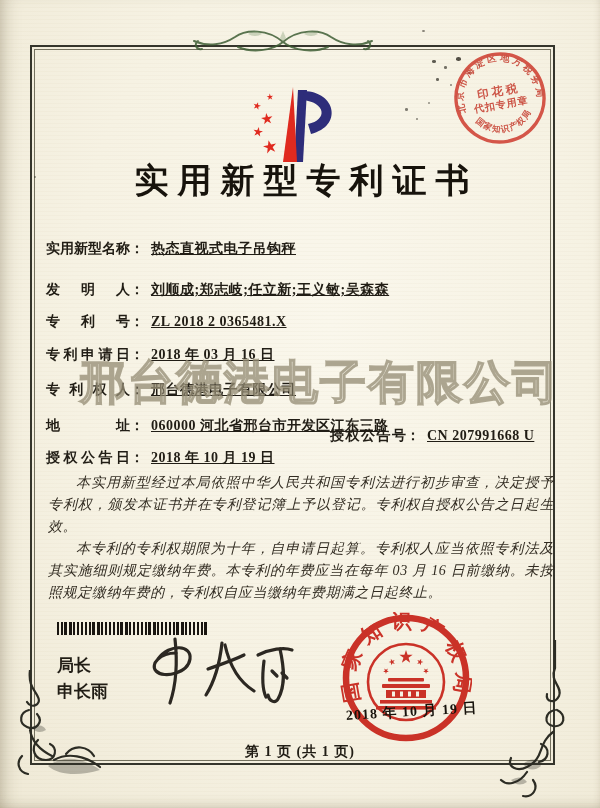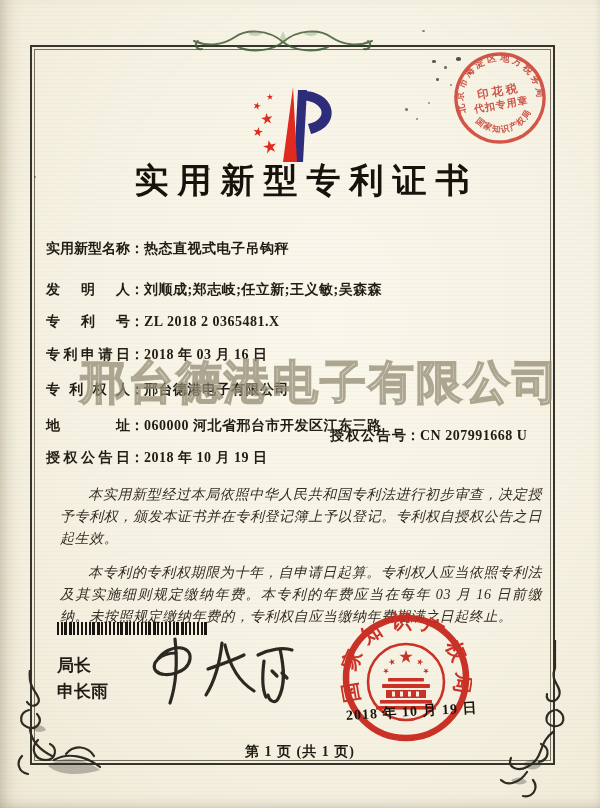--- a/index.html
+++ b/index.html
@@ -16,32 +16,32 @@
   
   .frame{left:30px;top:45px;width:521px;height:716px;border:2px solid #35352c;}
   .frame::before{content:'';position:absolute;inset:2px;border:1px solid #74715f;}
   
   .cert-no{left:46px;top:84px;font-size:14px;font-weight:700;letter-spacing:2.5px;}
   .title{left:13px;right:0;top:158px;text-align:center;font-size:34px;font-weight:700;letter-spacing:9px;color:#17130c;}
   
   .field{left:46px;width:505px;height:20px;font-size:14px;font-weight:600;white-space:nowrap;}
   .flabel{display:inline-block;width:84px;text-align:justify;text-align-last:justify;vertical-align:bottom;}
   .fcolon{display:inline-block;}
-  .fvalue{letter-spacing:.5px;}
+  .fvalue{margin-left:7px;letter-spacing:.5px;text-decoration:underline;}
   .grant{left:330px;top:427px;font-size:14px;font-weight:600;white-space:nowrap;}
   .grant .flabel{width:76px;}
   
   .watermark{
     left:80px;top:352px;width:482px;font-size:46px;font-weight:700;letter-spacing:2px;white-space:nowrap;
     color:rgba(160,150,125,.10);-webkit-text-stroke:1.4px rgba(150,142,118,.75);
     z-index:5;pointer-events:none;
   }
   
   .body-text{left:48px;top:472px;width:506px;font-size:14px;line-height:22px;font-style:italic;color:#322c22;letter-spacing:.6px;text-align:justify;}
-  .body-text p{margin:12px;text-indent:2em;}
+  .body-text p{margin:0;text-indent:2em;}
   
   .barcode{left:57px;top:622px;width:150px;height:13px;
     background-image:
       repeating-linear-gradient(90deg,#191510 0 2px,rgba(0,0,0,0) 2px 4px),
       repeating-linear-gradient(90deg,#191510 0 1px,rgba(0,0,0,0) 1px 7px);
   }
   
   .signer{left:57px;top:653px;font-size:17px;font-weight:700;line-height:26px;}
   
   .footer{left:0;right:0;top:743px;text-align:center;font-size:14px;font-weight:600;letter-spacing:1px;}

